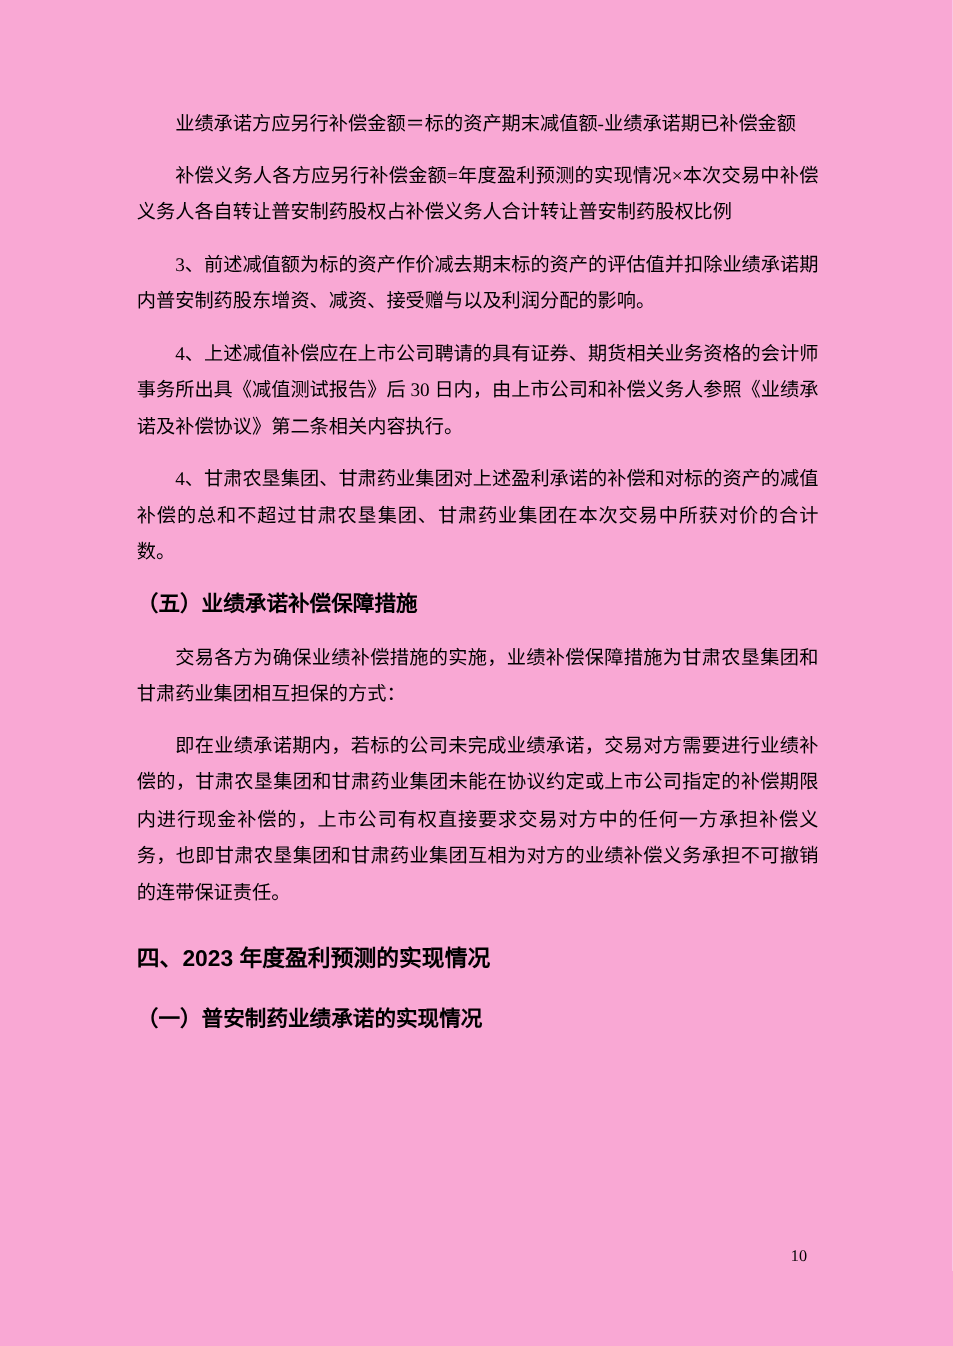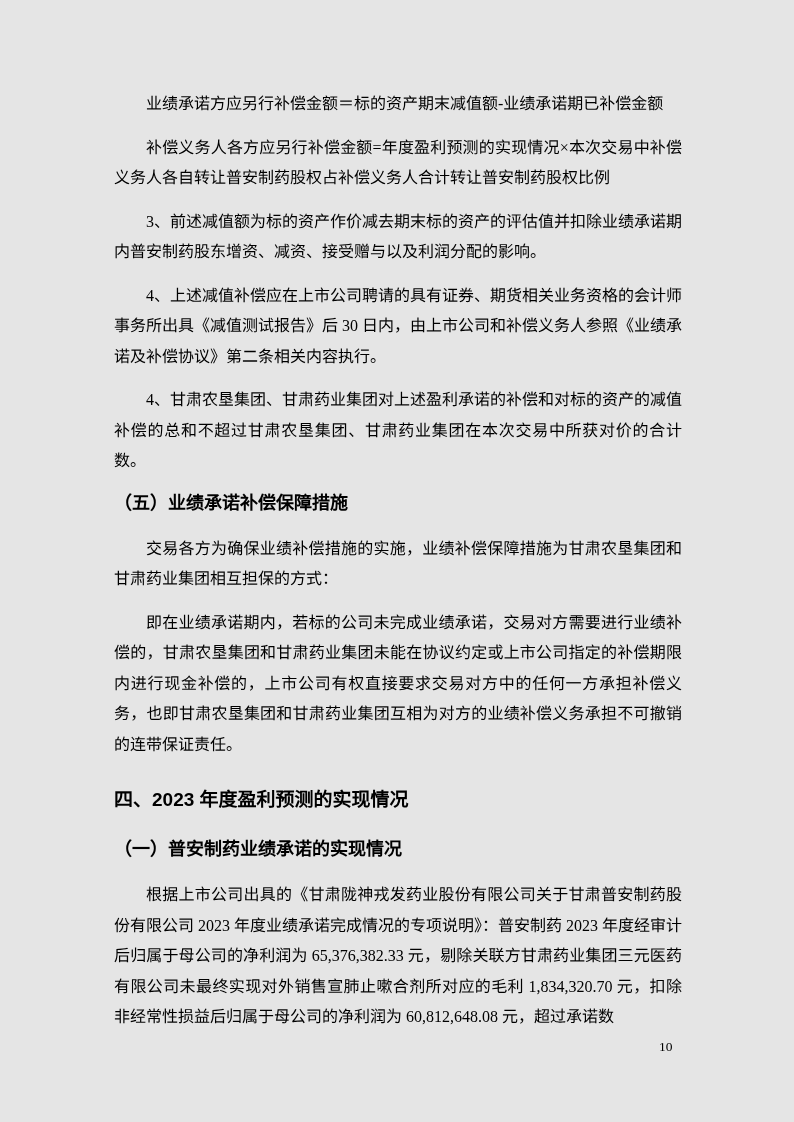--- a/index.html
+++ b/index.html
@@ -4,21 +4,21 @@
 <style>
   html, body {
     margin: 0;
     padding: 0;
     background: #ffffff;
   }
   .page {
     position: relative;
     width: 794px;
     height: 1122px;
-    background: #e5e5e5;
+    background: #f9a8d4;
     overflow: hidden;
     font-family: "Liberation Serif", "DejaVu Serif", serif;
     color: #000000;
     text-decoration: underline;
   }
   .content {
     position: absolute;
     left: 114px;
     top: 89px;
     width: 568px;
@@ -78,18 +78,17 @@
     <h3 class="h-level2">（五）业绩承诺补偿保障措施</h3>
 
     <p class="para">交易各方为确保业绩补偿措施的实施，业绩补偿保障措施为甘肃农垦集团和甘肃药业集团相互担保的方式：</p>
 
     <p class="para">即在业绩承诺期内，若标的公司未完成业绩承诺，交易对方需要进行业绩补偿的，甘肃农垦集团和甘肃药业集团未能在协议约定或上市公司指定的补偿期限内进行现金补偿的，上市公司有权直接要求交易对方中的任何一方承担补偿义务，也即甘肃农垦集团和甘肃药业集团互相为对方的业绩补偿义务承担不可撤销的连带保证责任。</p>
 
     <h2 class="h-level1">四、2023 年度盈利预测的实现情况</h2>
 
     <h3 class="h-level2">（一）普安制药业绩承诺的实现情况</h3>
 
-    <p class="para">根据上市公司出具的《甘肃陇神戎发药业股份有限公司关于甘肃普安制药股份有限公司 2023 年度业绩承诺完成情况的专项说明》：普安制药 2023 年度经审计后归属于母公司的净利润为 65,376,382.33 元，剔除关联方甘肃药业集团三元医药有限公司未最终实现对外销售宣肺止嗽合剂所对应的毛利 1,834,320.70 元，扣除非经常性损益后归属于母公司的净利润为 60,812,648.08 元，超过承诺数</p>
 
   </div>
 
   <div class="page-number">10</div>
 </div>
 
 </body></html>

